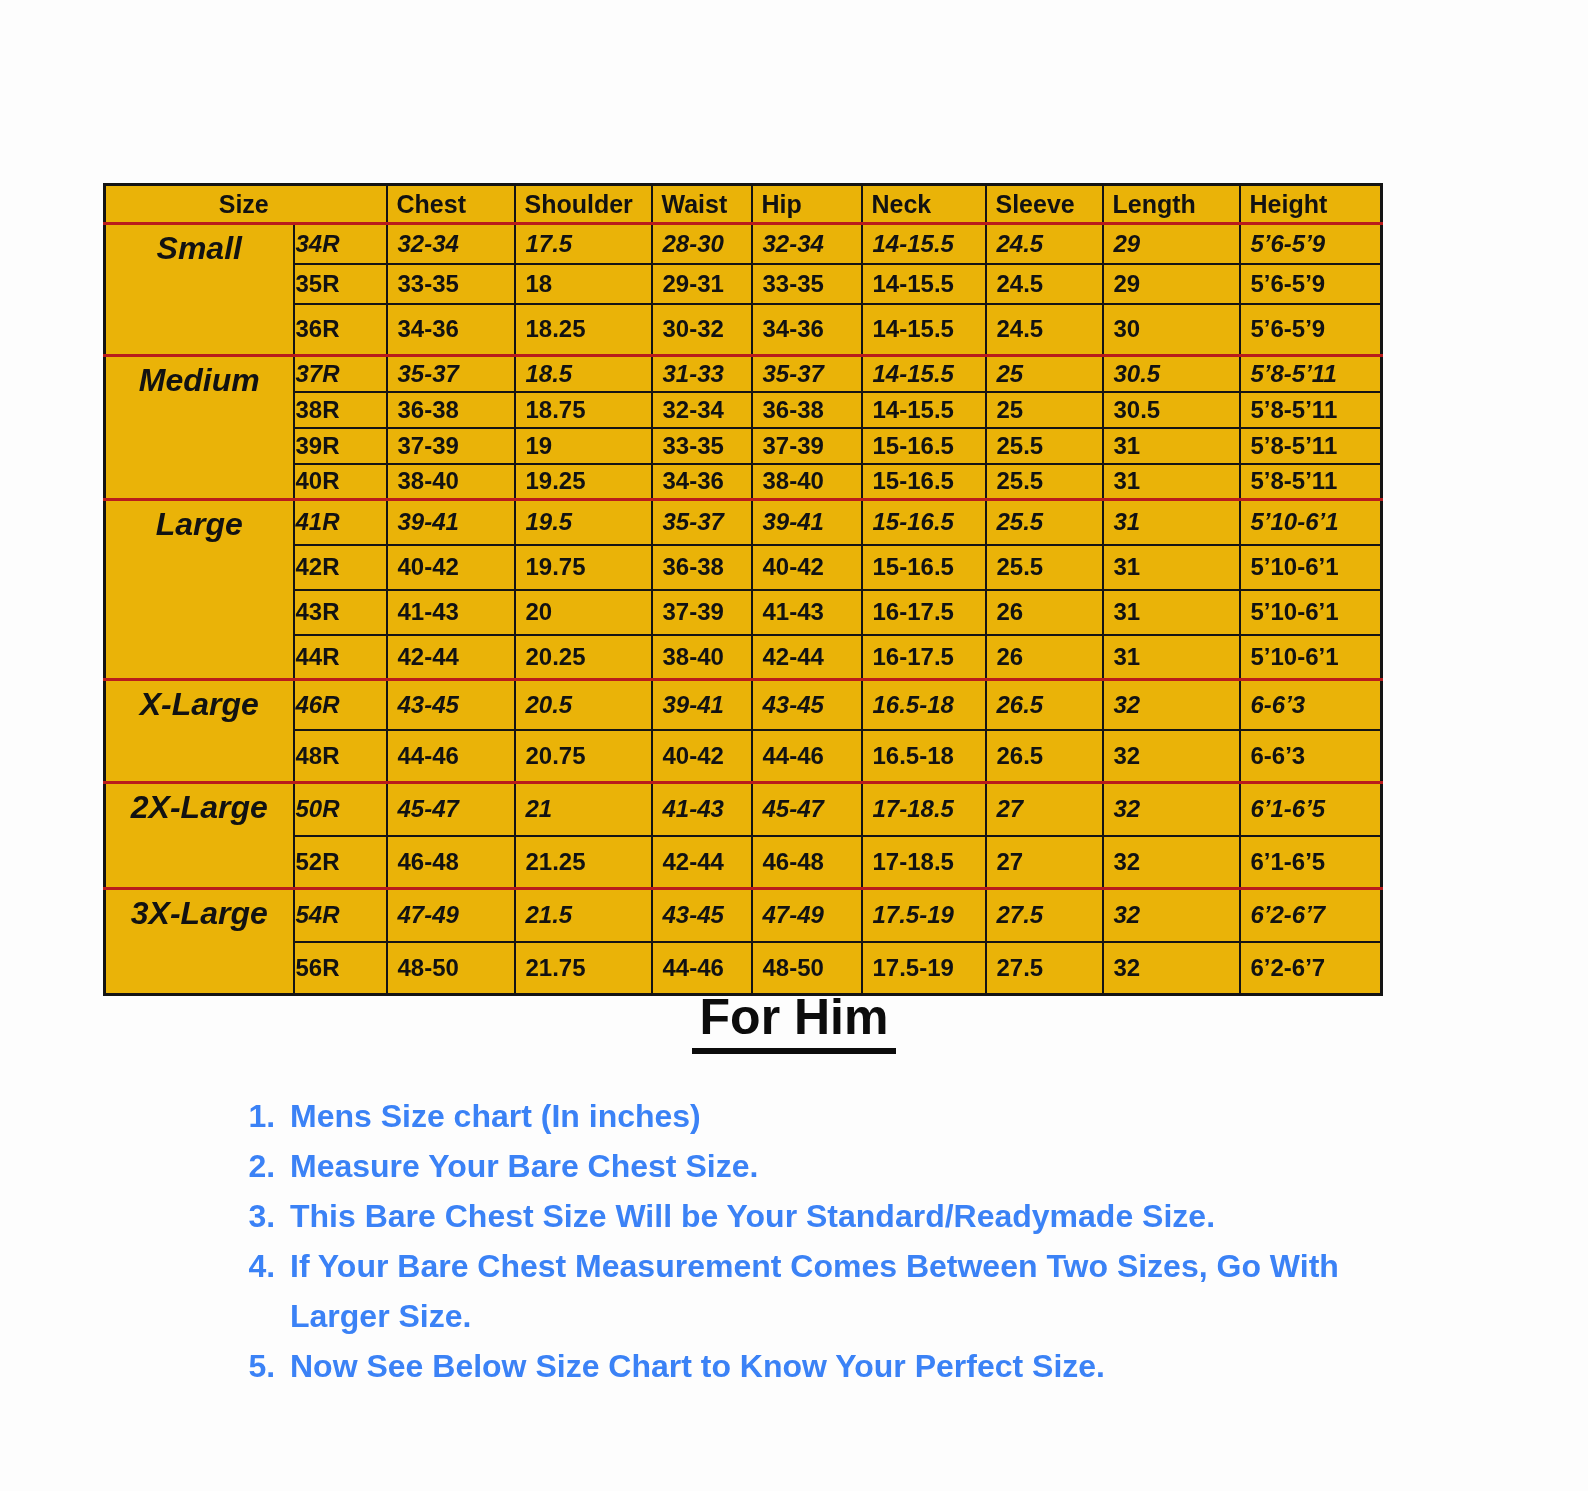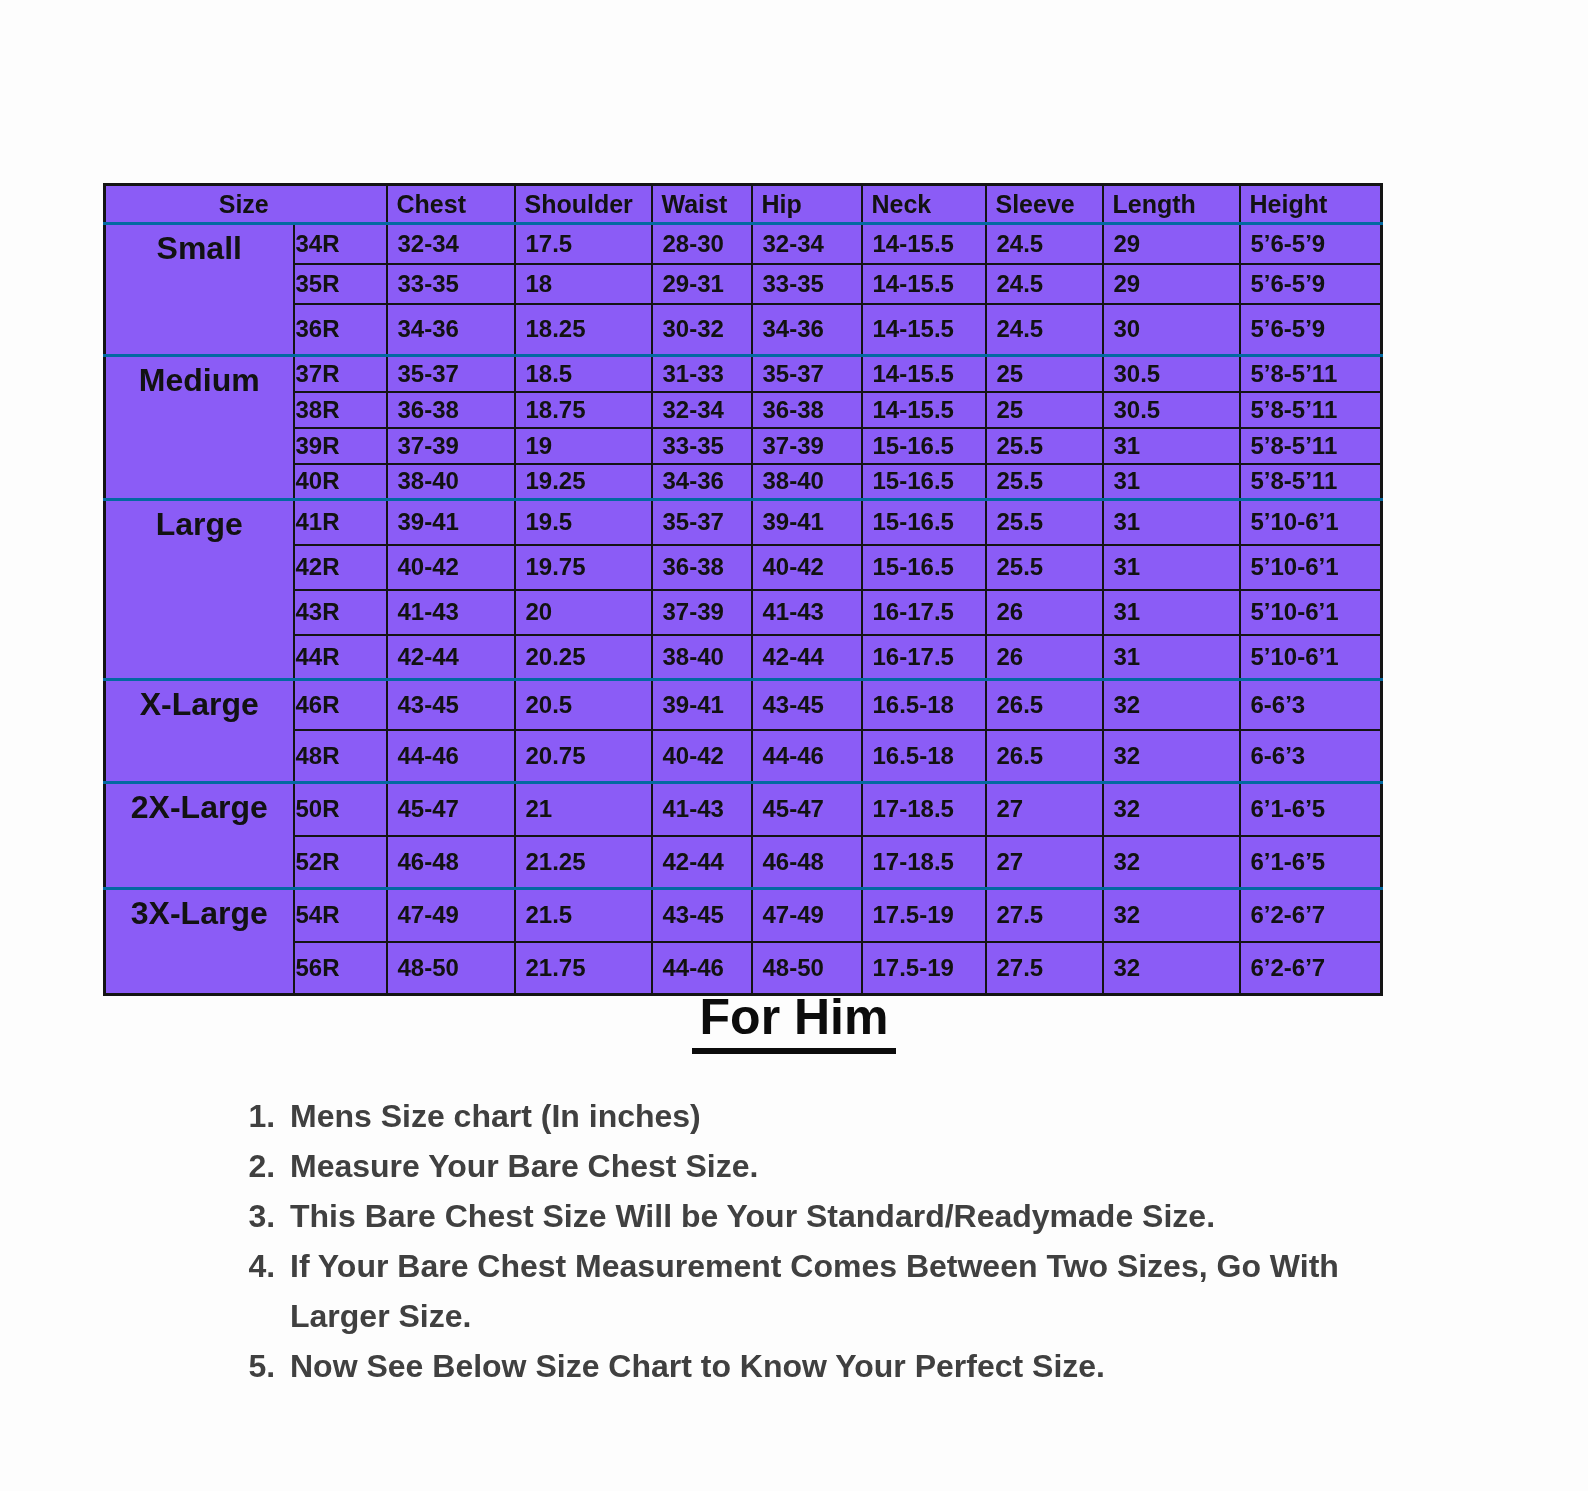--- a/index.html
+++ b/index.html
@@ -11,31 +11,31 @@
     position:relative;
   }
   
   .table-wrap{
     position:absolute;left:103px;top:183px;width:1279px;
   }
   table.size-chart{
     border-collapse:collapse;
     table-layout:fixed;
     width:1279px;
-    background:#8b5cf6;
+    background:#eab308;
     border:3px solid #141414;
   }
   table.size-chart th, table.size-chart td{
     border:2px solid #141414;
     font-weight:bold;
     color:#121212;
     overflow:hidden;
     white-space:nowrap;
   }
-  tr.group-start td{border-top:3px solid #0369a1;}
+  tr.group-start td{border-top:3px solid #b91c1c;font-style:italic;}
   th.hdr{
     font-size:25px;
     text-align:left;
     padding:2px 4px 2px 9px;
   }
   th.size-hdr{text-align:center;padding-left:0;}
   td.group-cell{
     font-size:32px;
     text-align:center;
     vertical-align:top;
@@ -66,21 +66,21 @@
     padding:0 8px 3px 8px;
     line-height:1.1;
   }
   ol.instructions{
     position:absolute;left:232px;top:1092px;
     width:1160px;
     margin:0;
     padding-left:52px;
     font-size:32px;
     font-weight:bold;
-    color:#404040;
+    color:#3b82f6;
     line-height:1.56;
   }
   ol.instructions li{margin:0;padding-left:6px;}
 </style>
 </head>
 <body>
 
 <div class="table-wrap">
   <table class="size-chart" id="size-table">
     <colgroup>

